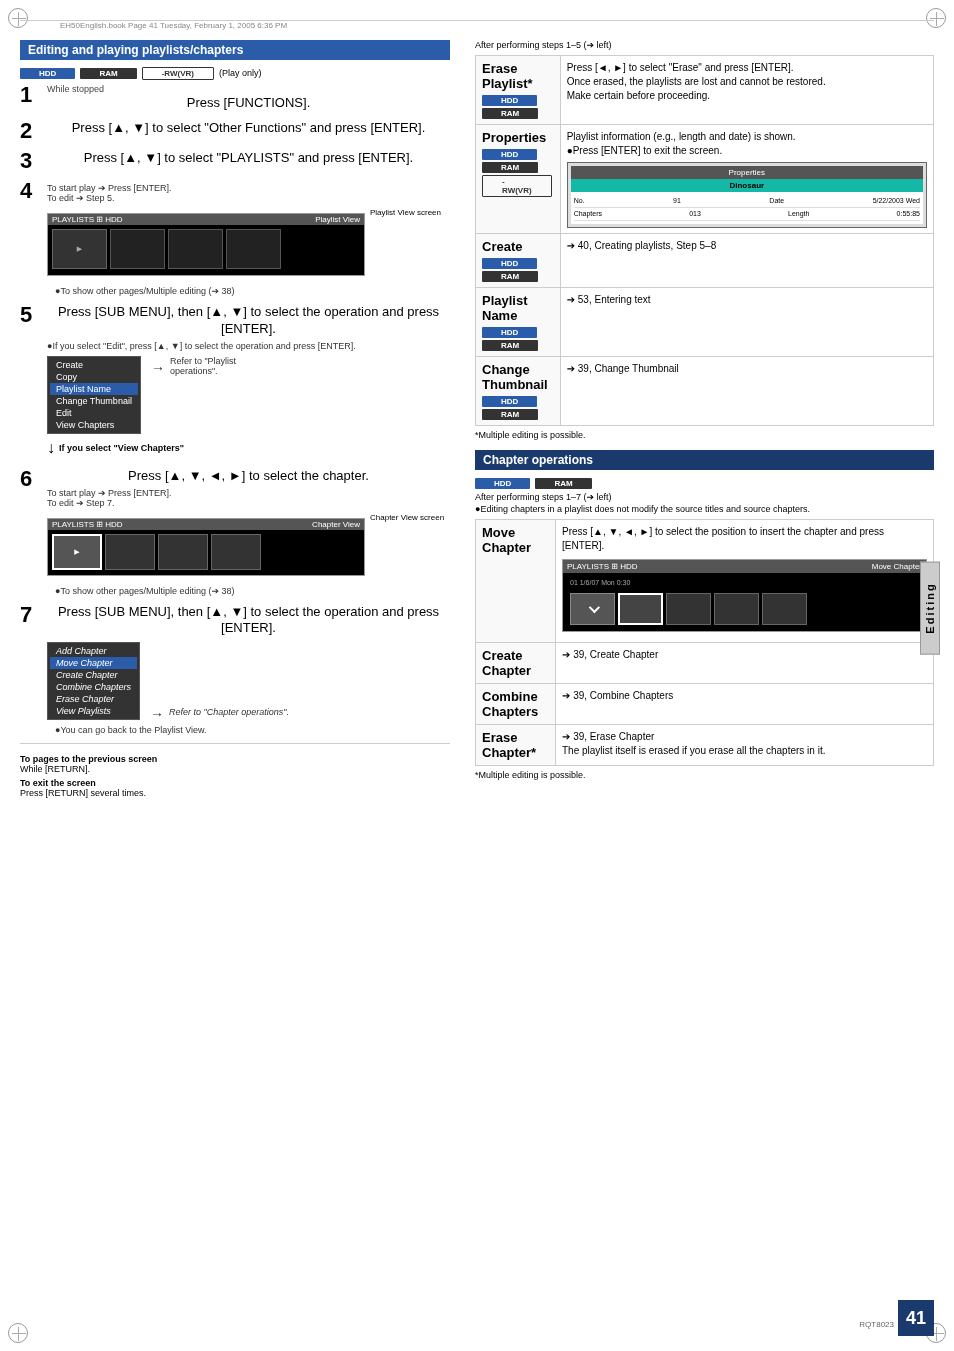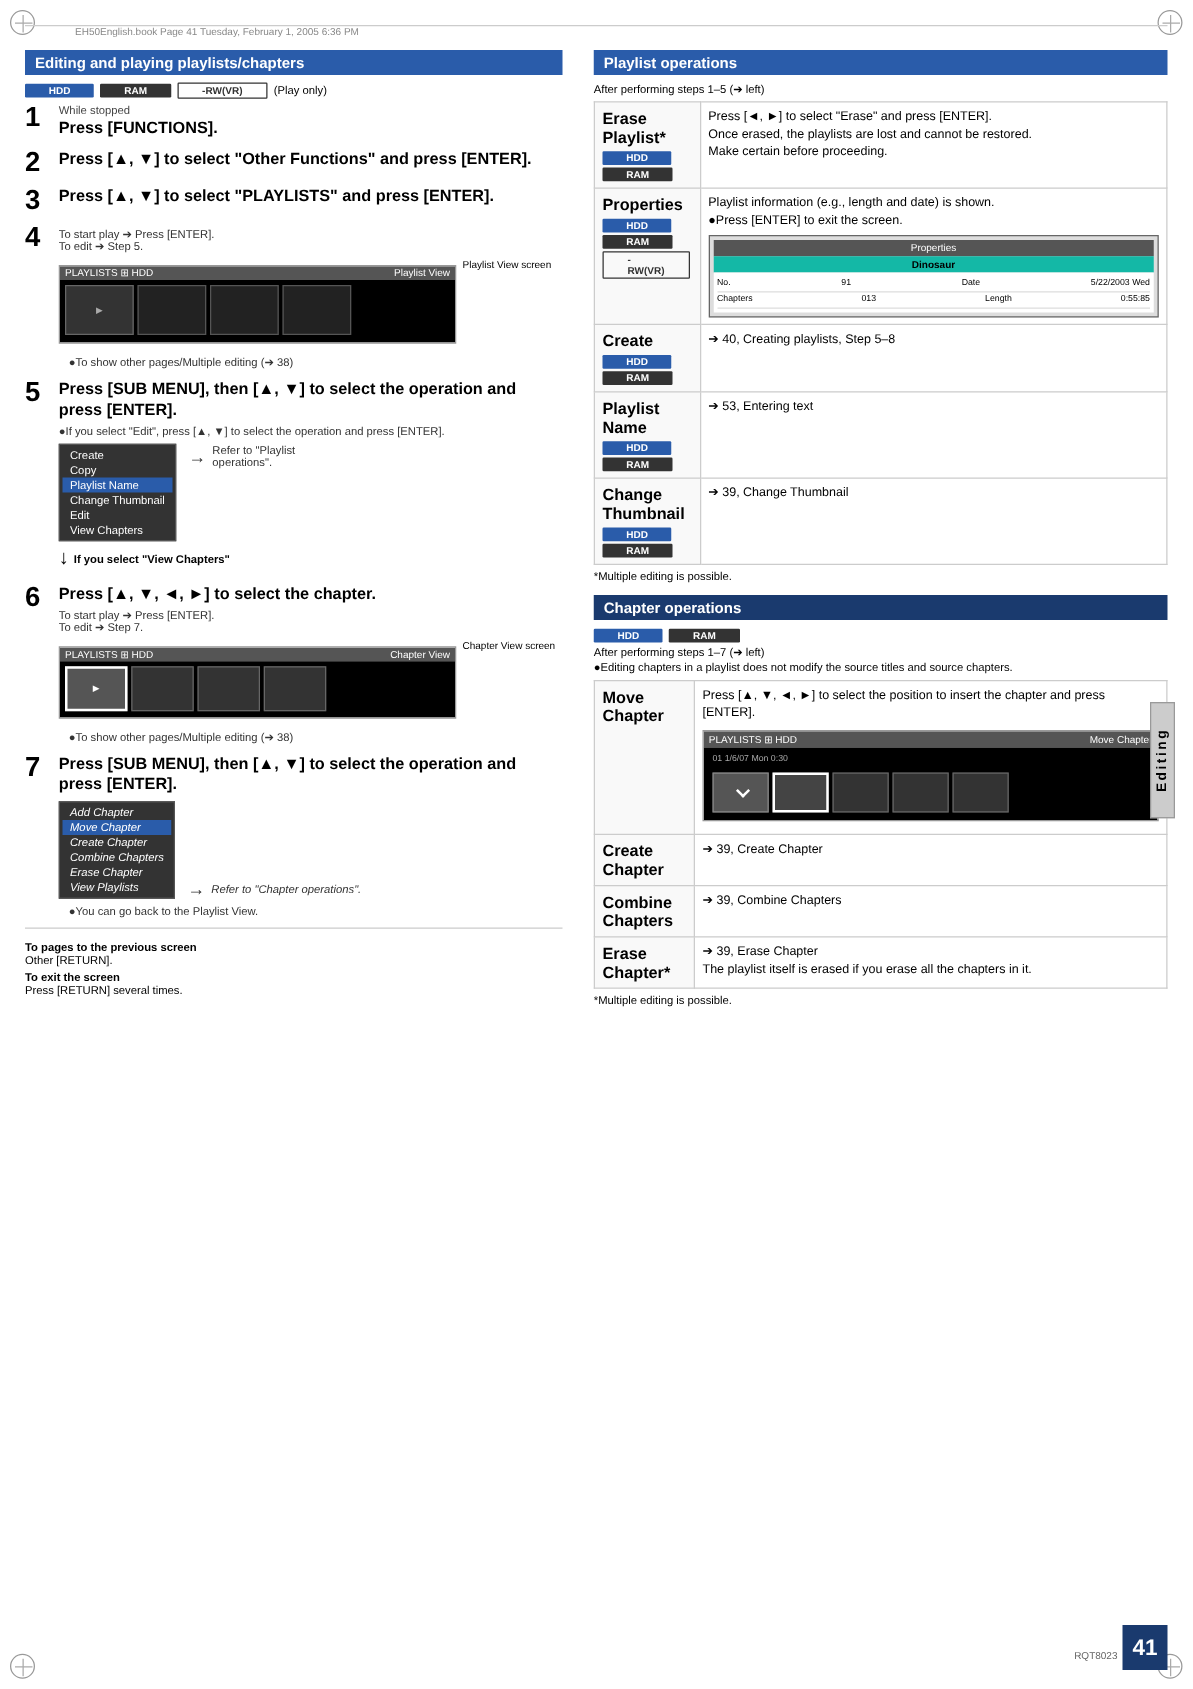--- a/index.html
+++ b/index.html
@@ -114,22 +114,23 @@
     .step-content {
       flex: 1;
     }
     .step-label {
       font-size: 9px;
       color: #444;
       margin-bottom: 1px;
     }
     .step-text {
       font-size: 13px;
-      font-weight: bold;
+      font-weight: normal;
       line-height: 1.3;
+      text-align: center;
     }
     .step-sub {
       font-size: 9px;
       margin-top: 3px;
       color: #333;
     }
     .bullet { font-size: 9px; color: #333; margin-top: 2px; padding-left: 8px; }
 
     
     .screen-box {
@@ -440,34 +441,31 @@
           </div>
           <div class="bullet">●You can go back to the Playlist View.</div>
         </div>
       </div>
 
       <div class="separator-line"></div>
 
       <div class="footnote-section">
         <div class="footnote-item">
           <span class="footnote-label">To pages to the previous screen</span><br>
-          <span>Other [RETURN].</span>
+          <span>While [RETURN].</span>
         </div>
         <div class="footnote-item">
           <span class="footnote-label">To exit the screen</span><br>
           <span>Press [RETURN] several times.</span>
         </div>
       </div>
     </div>
 
     <div class="right-column">
 
-      <div class="section-header">
-        <span>Playlist operations</span>
-      </div>
       <div style="font-size:9px; margin-bottom:5px;">
         After performing steps 1–5 (➔ left)
       </div>
 
       <table class="ops-table">
 
         <tbody>
             <tr>
           <td class="label-cell">
             <span style="font-size:13px; font-weight:bold;">Erase<br>Playlist*</span>

